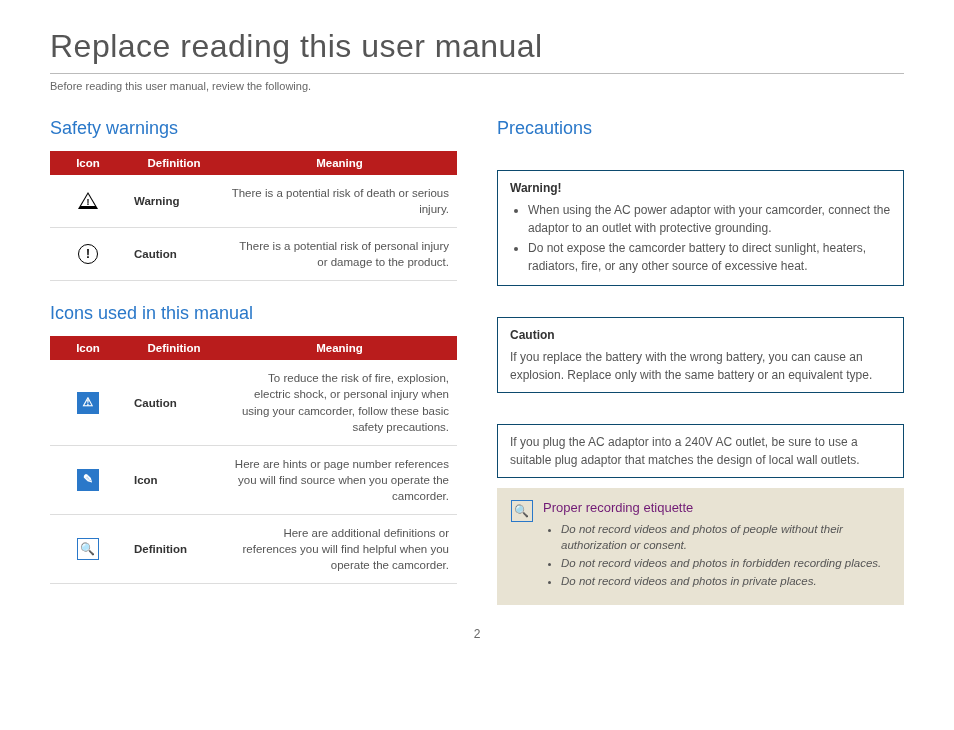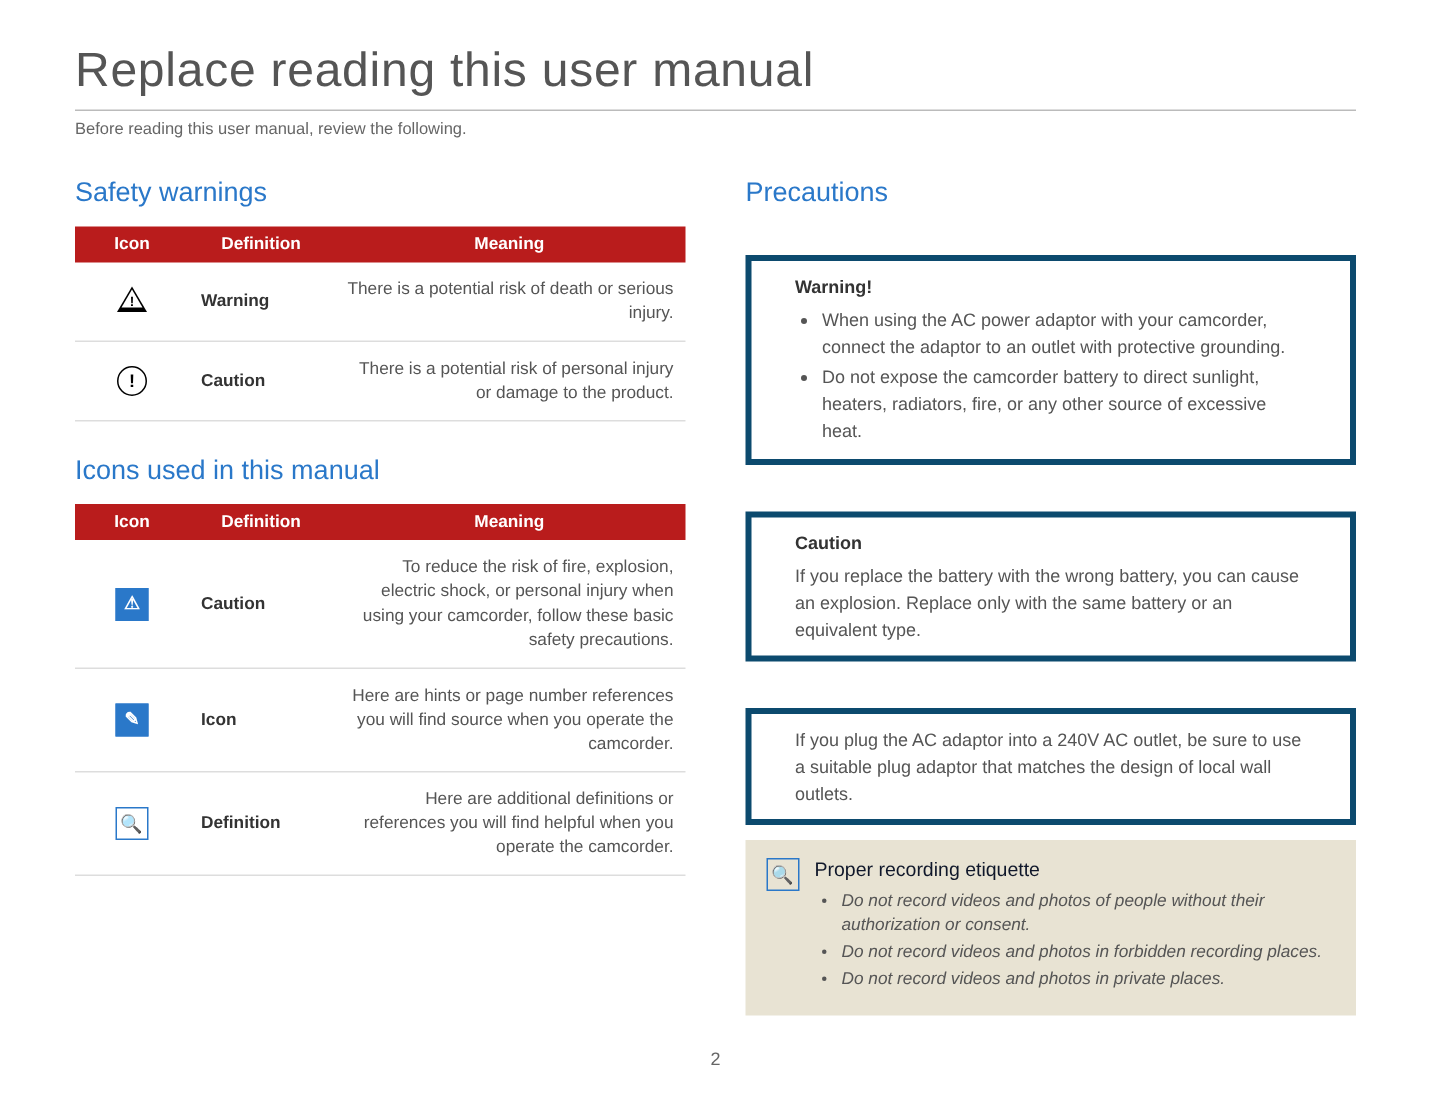--- a/index.html
+++ b/index.html
@@ -72,22 +72,22 @@
   }
   table.icon-table td.icon-cell { text-align: center; }
   table.icon-table td.def-cell { font-weight: bold; color: #333; text-align: left; }
   .body-text {
     font-size: 12px;
     color: #555;
     line-height: 1.5;
     margin-top: 14px;
   }
   .box {
-    border: 4px solid #0c4a6e;
-    padding: 8px 29px;
+    border: 1px solid #0c4a6e;
+    padding: 8px 12px;
     margin-bottom: 10px;
     font-size: 12px;
     color: #555;
     line-height: 1.5;
     margin-top: 31px;
   }
   .box .box-title {
     font-weight: bold;
     color: #333;
     margin-bottom: 4px;
@@ -98,21 +98,21 @@
   }
   .box li { margin-bottom: 2px; }
   .etiquette {
     background: #e8e3d3;
     border: none;
     padding: 12px 14px 14px 14px;
     display: flex;
     gap: 10px;
   }
   .etiquette .et-title {
-    color: #0f172a;
+    color: #701a75;
     font-size: 13px;
     margin-bottom: 6px;
   }
   .etiquette ul {
     margin: 0;
     padding-left: 18px;
     font-size: 11.5px;
     color: #555;
   }
   .etiquette li { margin-bottom: 2px; line-height: 1.4; font-style: italic; }

